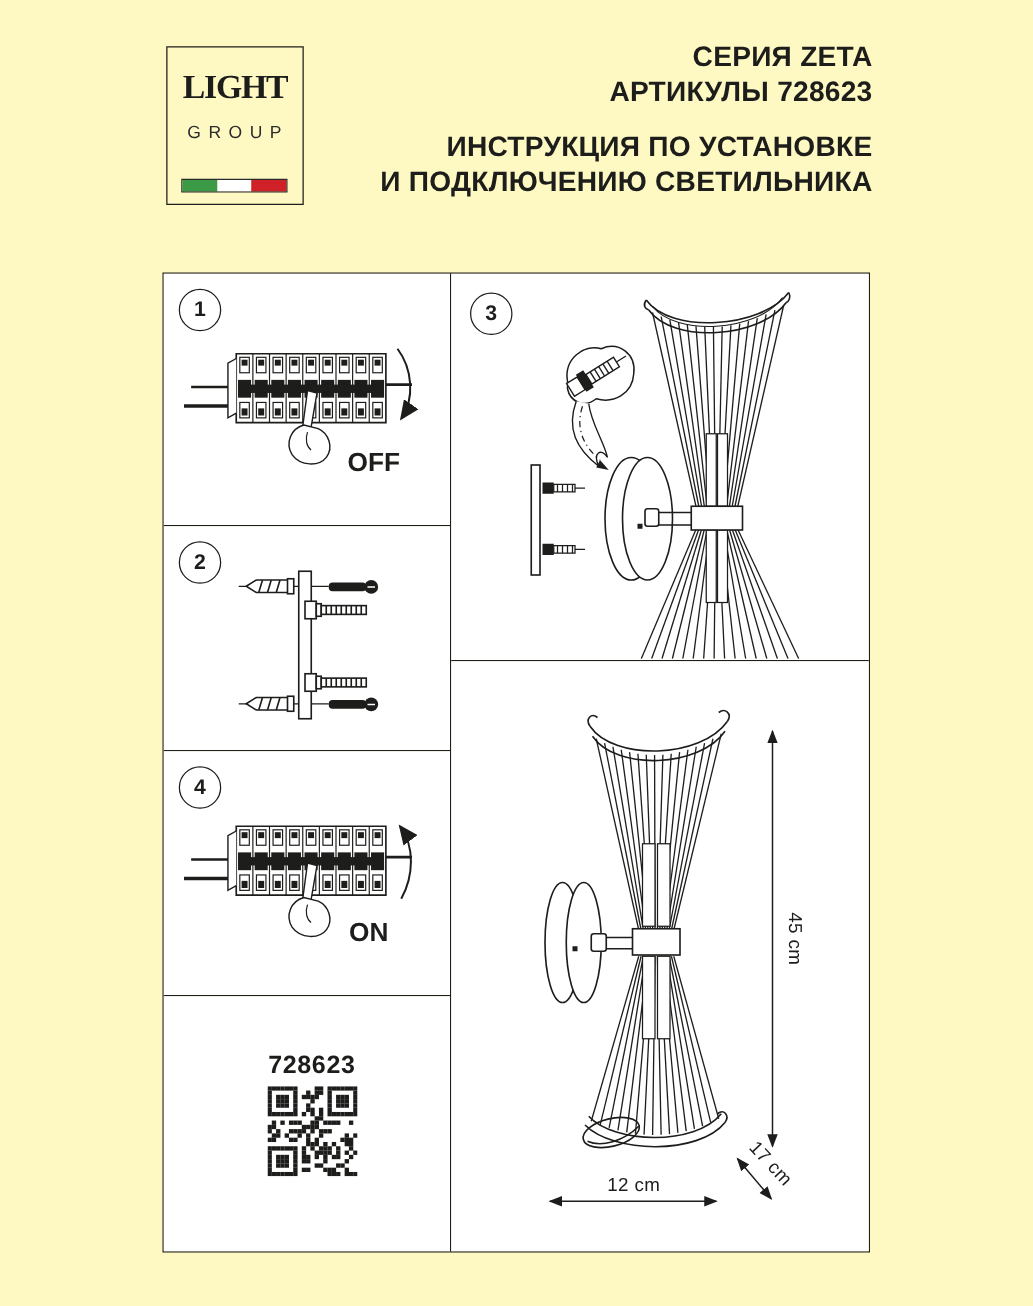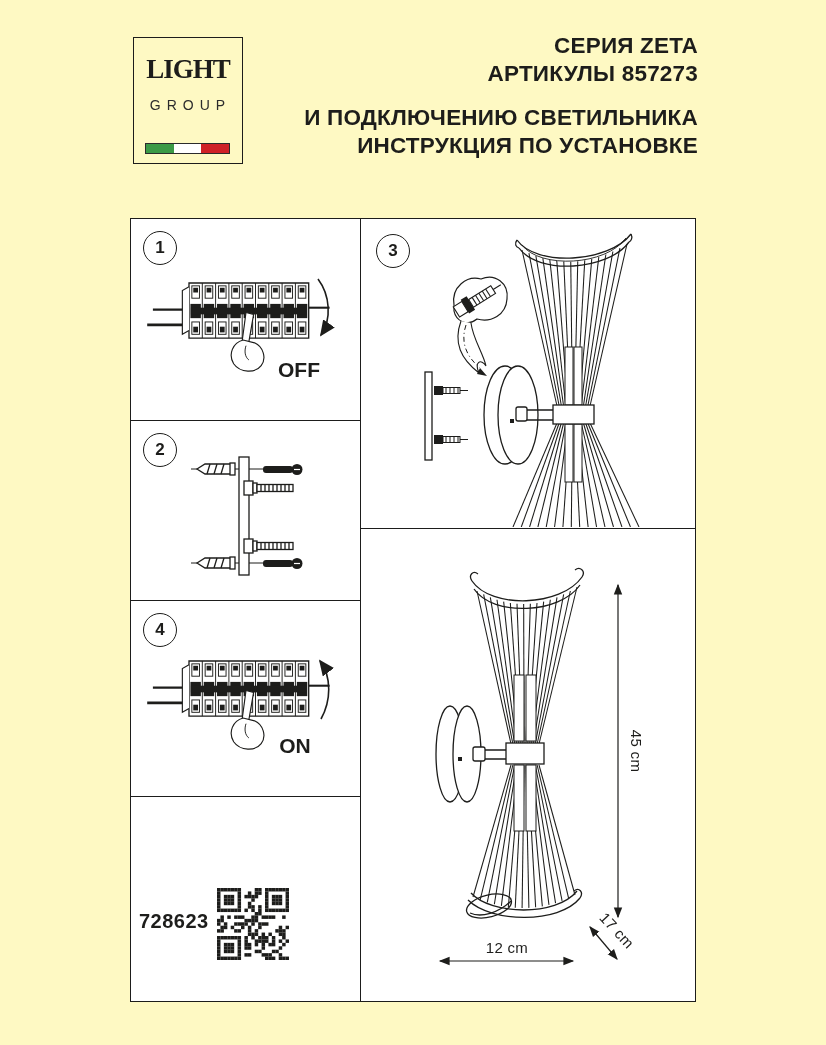--- a/index.html
+++ b/index.html
@@ -59,21 +59,21 @@
   }
   .p3 .num{ left:15px; top:15px; }
 
   svg{ display:block; }
   svg text{ font-family:"Liberation Sans", sans-serif; fill:var(--ink); }
   .switch-label{ font-size:21px; font-weight:700; }
   .dim-label{ font-size:15px; font-weight:500; letter-spacing:0.3px; }
 
   
   .article-wrap{
-    position:absolute; inset:0; display:flex; flex-direction:row;
+    position:absolute; inset:0; display:flex; flex-direction:column;
     align-items:center; padding-top:44px;
   }
   .article-code{ font-size:20px; font-weight:700; letter-spacing:0.5px; margin-left:8px; }
   .qr{ margin-top:5px; margin-left:8px; }
 </style>
 </head>
 <body>
 
 <div class="page">
 
@@ -82,24 +82,24 @@
       <div class="logo-light">LIGHT</div>
       <div class="logo-group">GROUP</div>
       <div class="flag">
         <span class="g"></span>
           <span class="w"></span>
           <span class="r"></span>
       </div>
     </div>
     <div class="titles">
       <div class="line">СЕРИЯ ZETA</div>
-      <div class="line">АРТИКУЛЫ 857273</div>
+      <div class="line">АРТИКУЛЫ 728623</div>
       <div class="instr">
+        <div class="line">ИНСТРУКЦИЯ ПО УСТАНОВКЕ</div>
         <div class="line">И ПОДКЛЮЧЕНИЮ СВЕТИЛЬНИКА</div>
-        <div class="line">ИНСТРУКЦИЯ ПО УСТАНОВКЕ</div>
       </div>
     </div>
   </header>
 
   <div class="grid">
 
     <div class="col left">
 
       <section class="panel p1">
         <div class="num">1</div>

